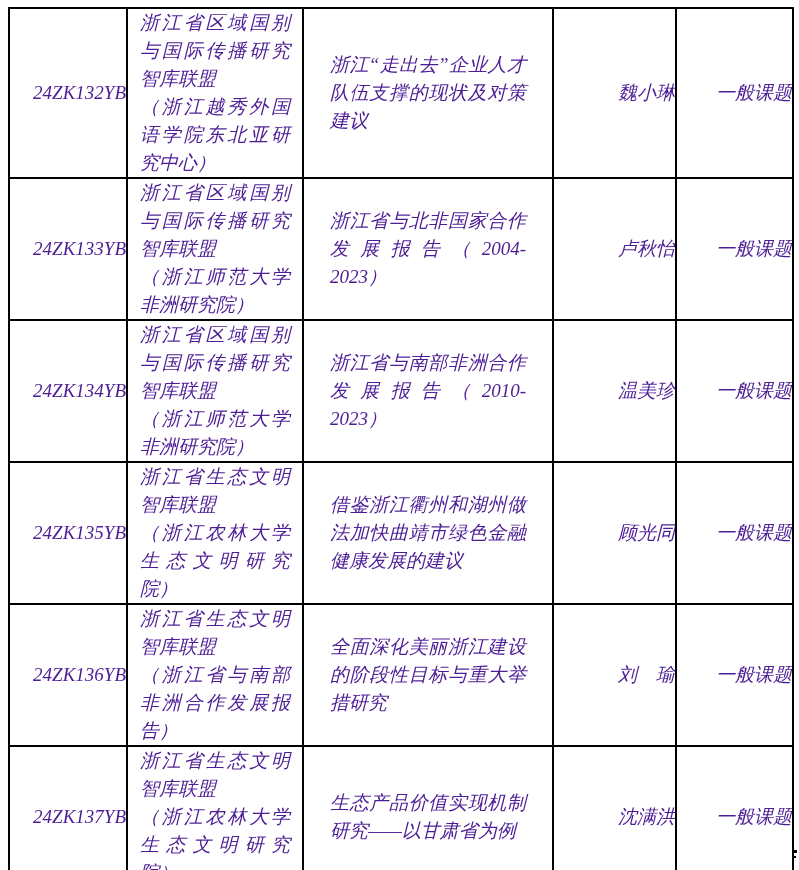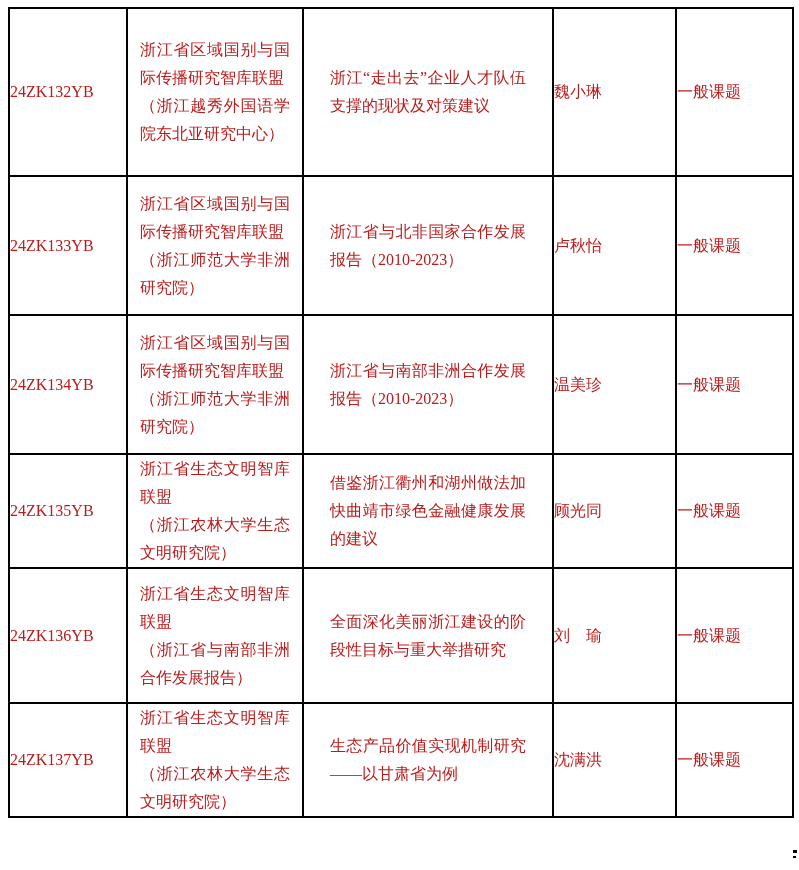--- a/index.html
+++ b/index.html
@@ -26,29 +26,30 @@
     table-layout: fixed;
   }
   col.c-code     { width: 118px; }
   col.c-org      { width: 176px; }
   col.c-title    { width: 250px; }
   col.c-leader   { width: 123px; }
   col.c-category { width: 117px; }
 
   td {
     border: 2px solid #000000;
-    color: #b91c1c;
-    font-size: 16px;
+    color: #4c1d95;
+    font-size: 19px;
     line-height: 28px;
     vertical-align: middle;
     padding: 0;
     overflow: hidden;
+    font-style: italic;
   }
   td.code, td.leader, td.category {
-    text-align: left;
+    text-align: right;
   }
   td.org {
     padding: 0 12px;
   }
   td.org .org-name, td.org .org-sub {
     text-align: justify;
     text-justify: inter-character;
     word-break: normal;
     line-break: auto;
   }
@@ -106,21 +107,21 @@
         <td class="title">浙江“走出去”企业人才队伍支撑的现状及对策建议</td>
         <td class="leader">魏小琳</td>
         <td class="category">一般课题</td>
       </tr>
       <tr class="r2">
         <td class="code">24ZK133YB</td>
         <td class="org">
           <div class="org-name">浙江省区域国别与国际传播研究智库联盟</div>
           <div class="org-sub">（浙江师范大学非洲研究院）</div>
         </td>
-        <td class="title">浙江省与北非国家合作发展报告（2010-2023）</td>
+        <td class="title">浙江省与北非国家合作发展报告（2004-2023）</td>
         <td class="leader">卢秋怡</td>
         <td class="category">一般课题</td>
       </tr>
       <tr class="r3">
         <td class="code">24ZK134YB</td>
         <td class="org">
           <div class="org-name">浙江省区域国别与国际传播研究智库联盟</div>
           <div class="org-sub">（浙江师范大学非洲研究院）</div>
         </td>
         <td class="title">浙江省与南部非洲合作发展报告（2010-2023）</td>

